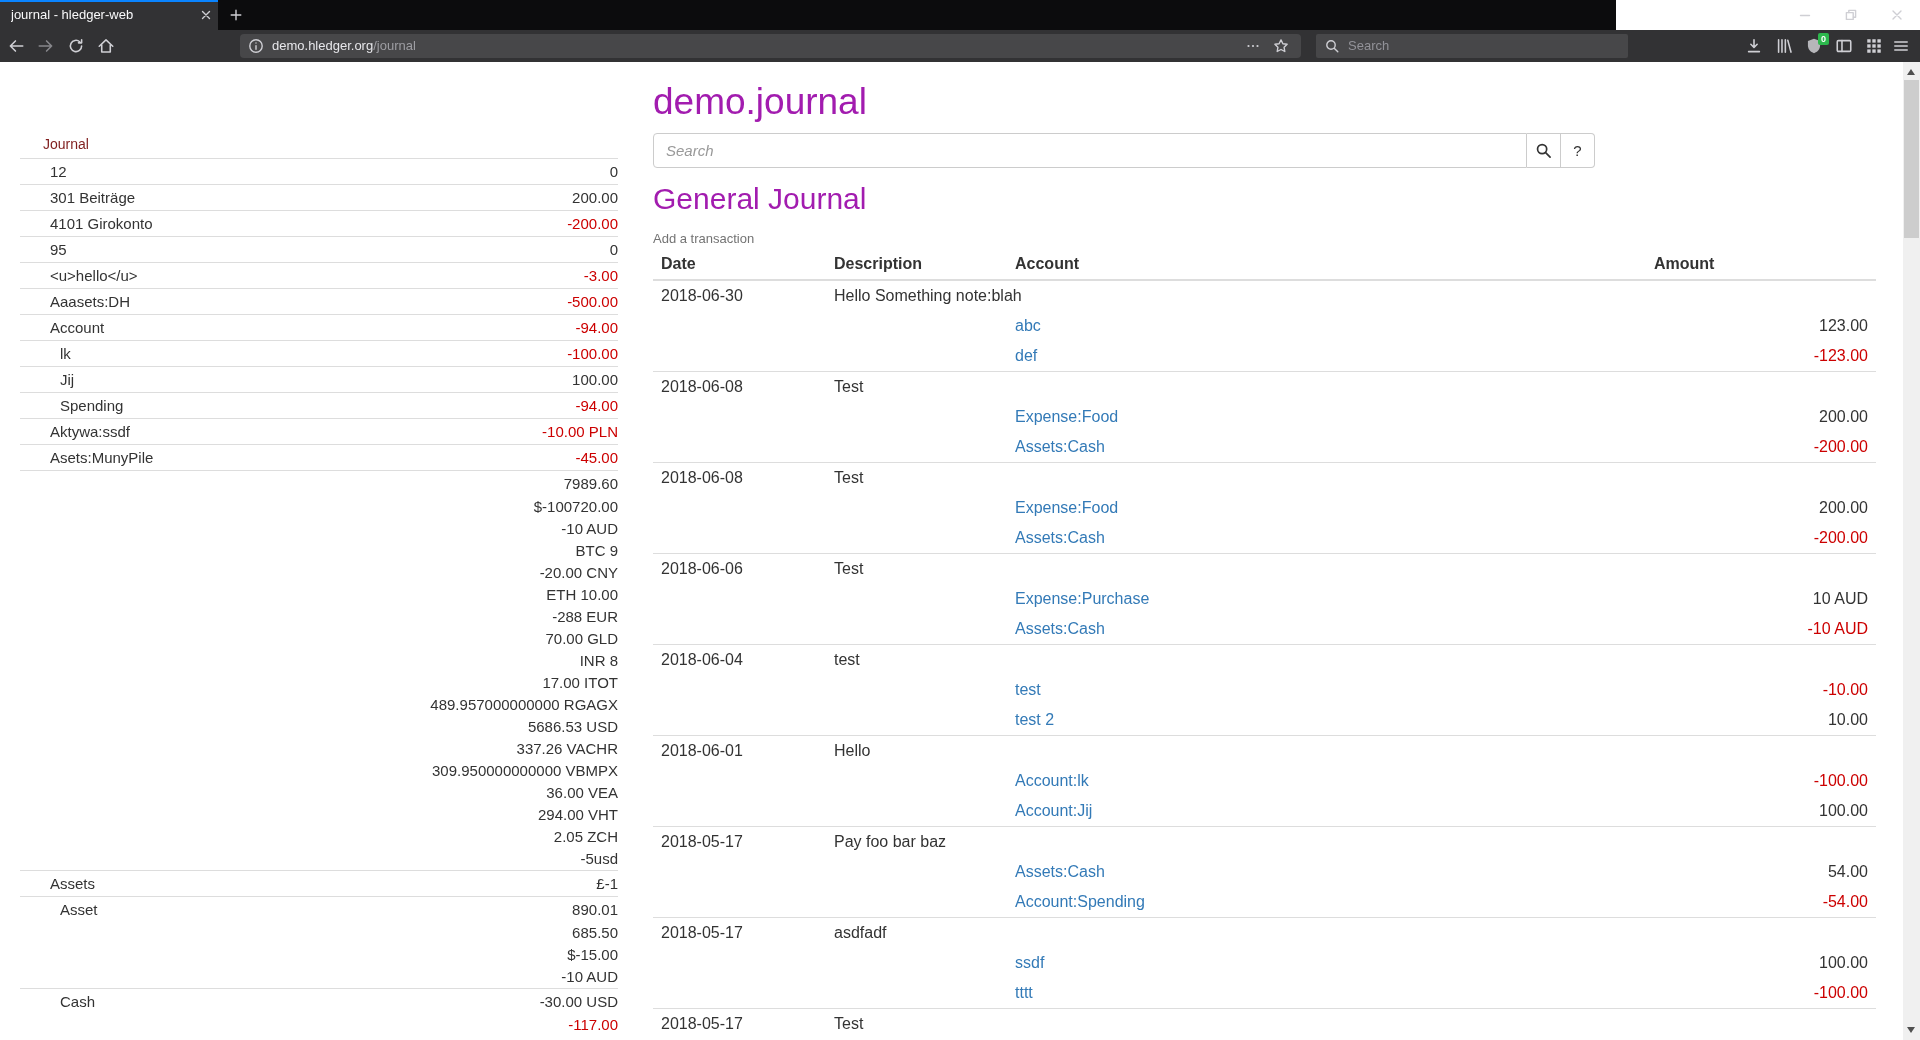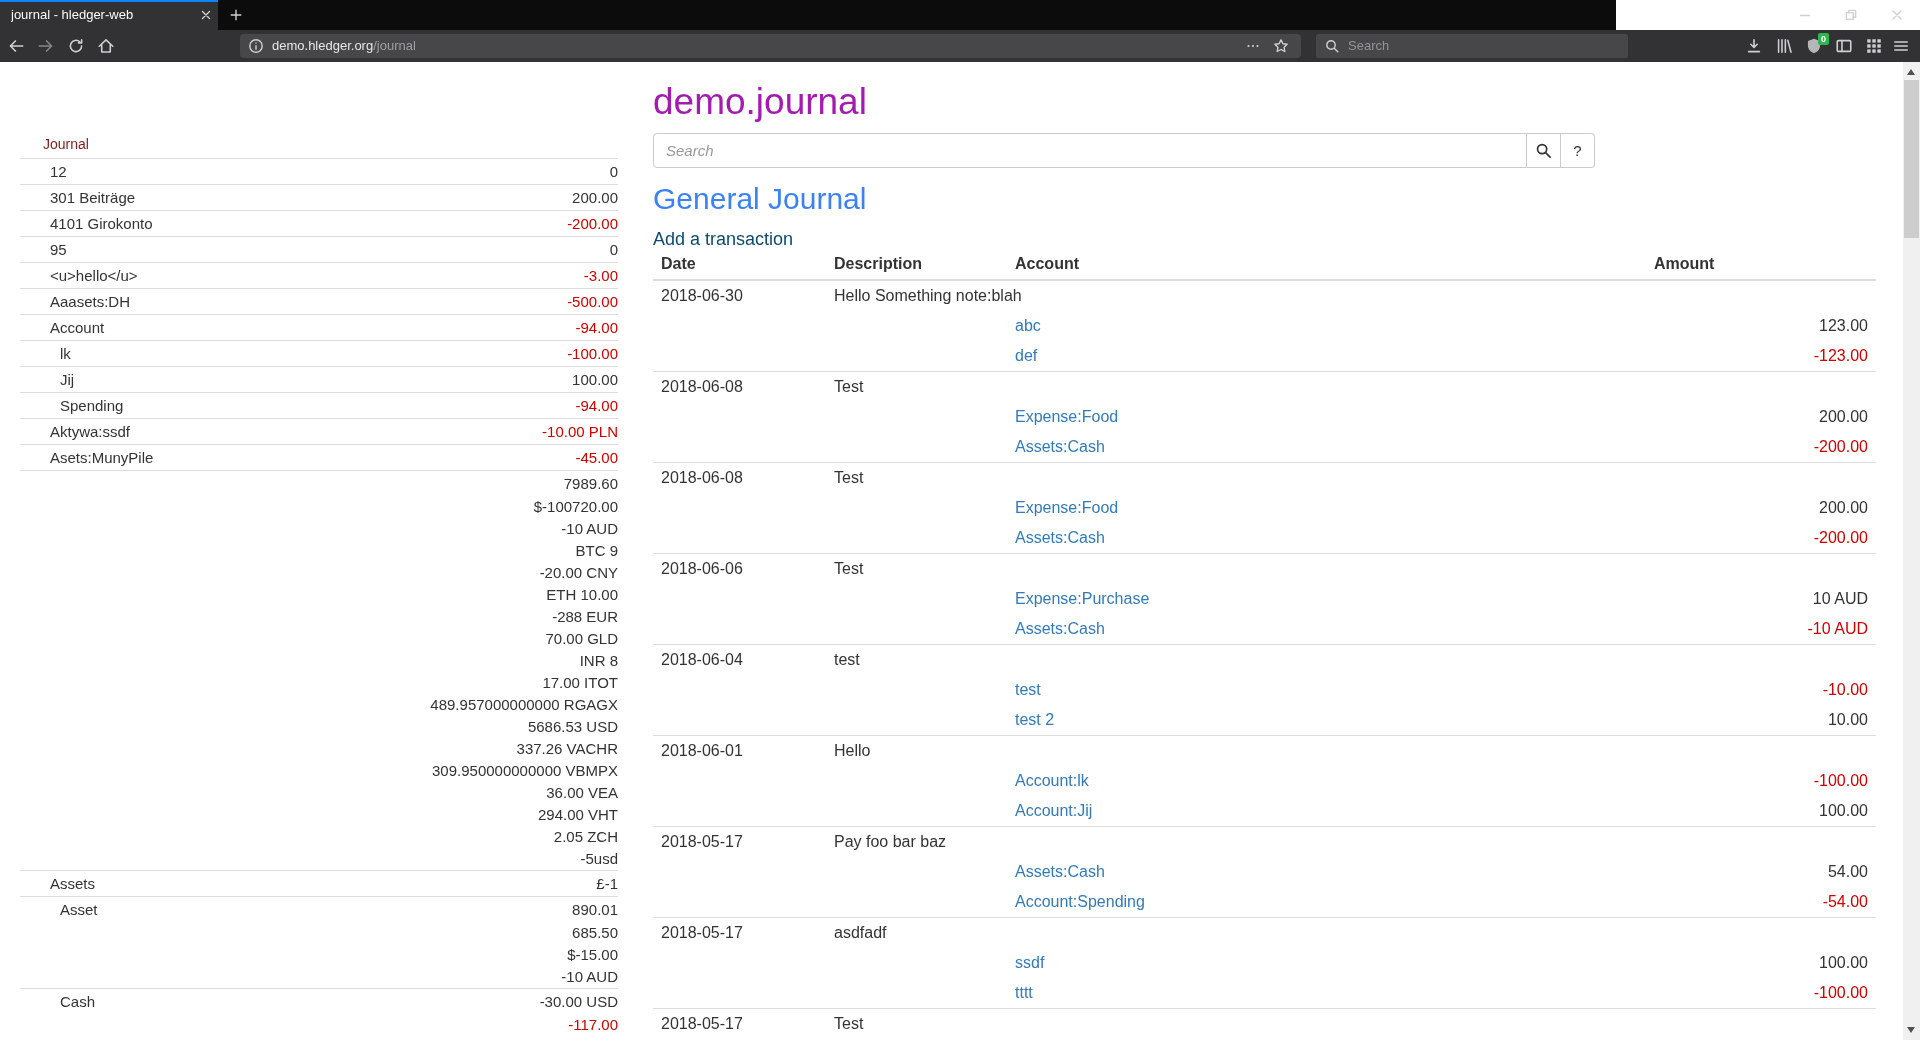--- a/index.html
+++ b/index.html
@@ -57,23 +57,23 @@
 
   
   .main { position:absolute; left:653px; top:62px; width:1223px; padding-top:18px; }
   h1.page-title { font-size:37px; font-weight:500; color:#a21caf; line-height:44px; }
   .search-form { margin-top:9px; height:35px; display:flex; }
   .search-input { width:874px; height:35px; box-sizing:border-box; border:1px solid #ccc; border-radius:4px 0 0 4px; padding:0 12px; font-size:15px; color:#555; font-family:inherit; outline:none; }
   .search-input::placeholder { color:#999; font-style:italic; }
   .btnx { width:34px; height:35px; box-sizing:border-box; border:1px solid #ccc; border-left:none; background:#fff; display:flex; align-items:center; justify-content:center; font-family:inherit; font-size:15px; color:#333; padding:0; }
   .btn-help { border-radius:0 4px 4px 0; }
   .dk { stroke:#333; fill:none; stroke-width:1.6; stroke-linecap:round; }
-  h2.journal-heading { margin-top:13px; font-size:30px; font-weight:500; color:#3b82f6; line-height:36px; }
+  h2.journal-heading { margin-top:13px; font-size:30px; font-weight:500; color:#a21caf; line-height:36px; }
   .add-row { margin-top:12px; }
-  .add-link { font-size:18px; color:#0c4a6e; text-decoration:none; line-height:20px; }
+  .add-link { font-size:13px; color:#737373; text-decoration:none; line-height:20px; }
 
   table.journal { margin-top:3px; width:1223px; border-collapse:collapse; table-layout:fixed; font-size:16px; color:#333; }
   table.journal th { text-align:left; font-weight:bold; padding:2px 8px 5px; line-height:20px; border-bottom:2px solid #ddd; white-space:nowrap; }
   table.journal td { padding:5px 8px; line-height:20px; white-space:nowrap; overflow:visible; vertical-align:top; }
   th.col-date, td.col-date { padding-left:17px; }
   th.col-amt, td.col-amt { text-align:right; padding-right:0; }
   td.posting-acct { padding-left:15px; }
   tr.tx-row td { border-top:1px solid #ddd; }
   table.journal tbody tr:first-child td { border-top:none; }
   .acct-link-blue { color:#337ab7; text-decoration:none; }

